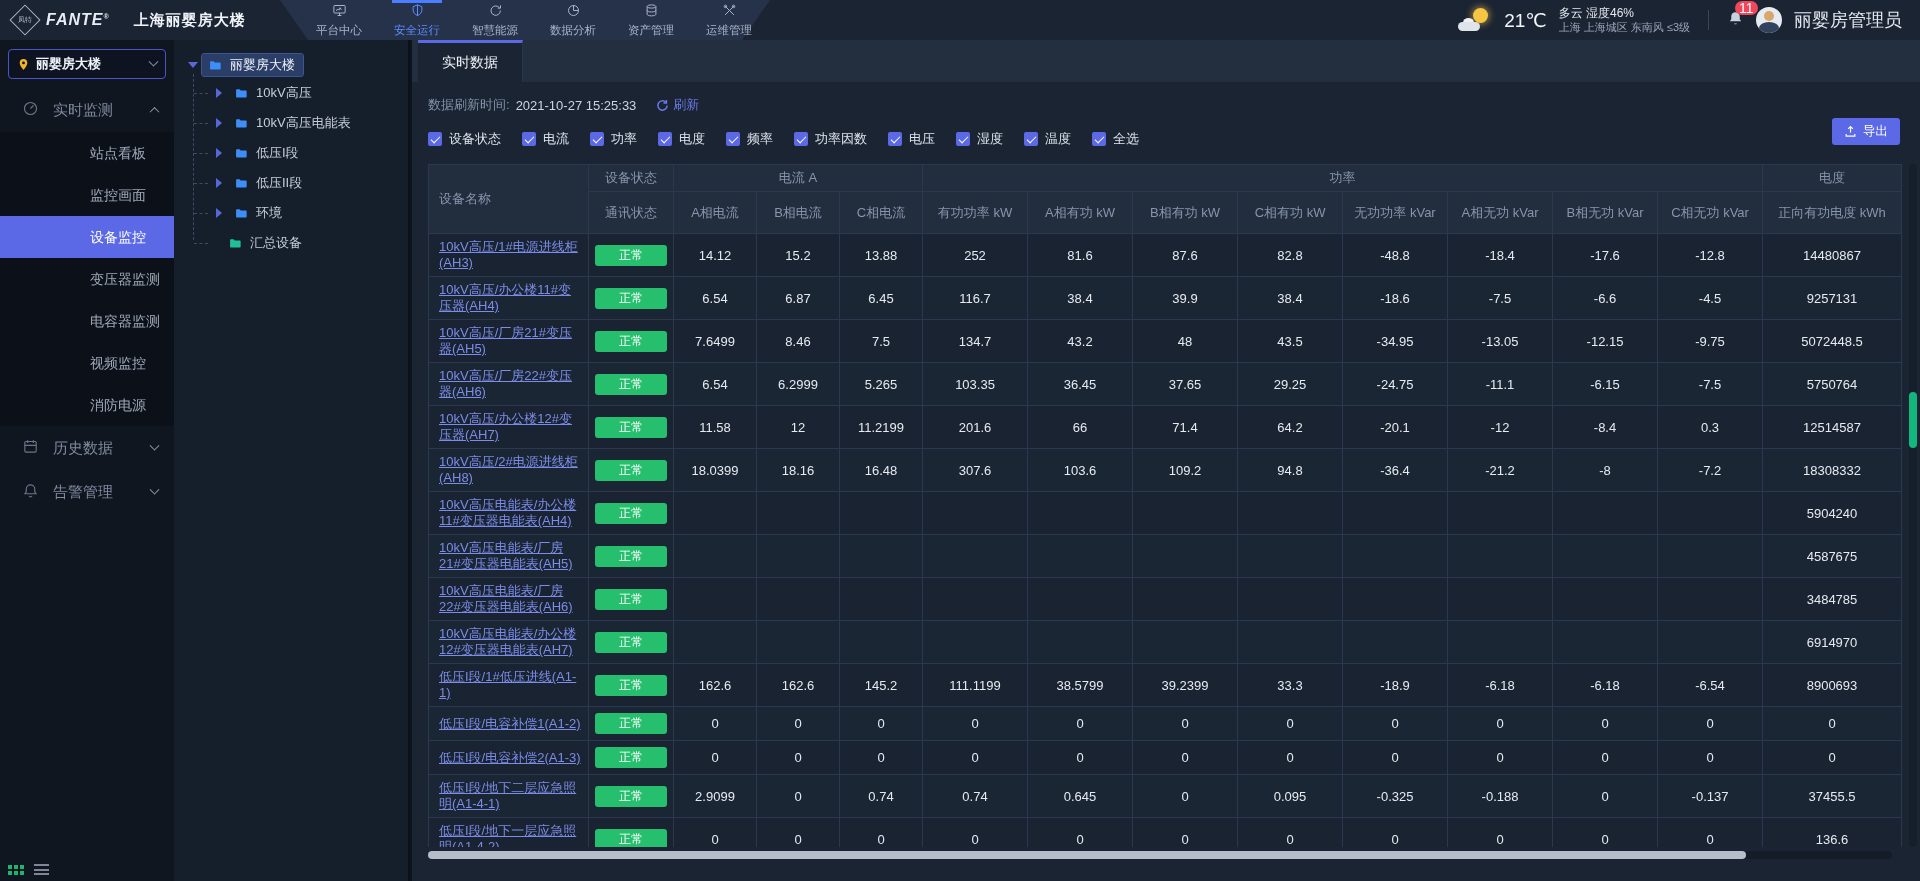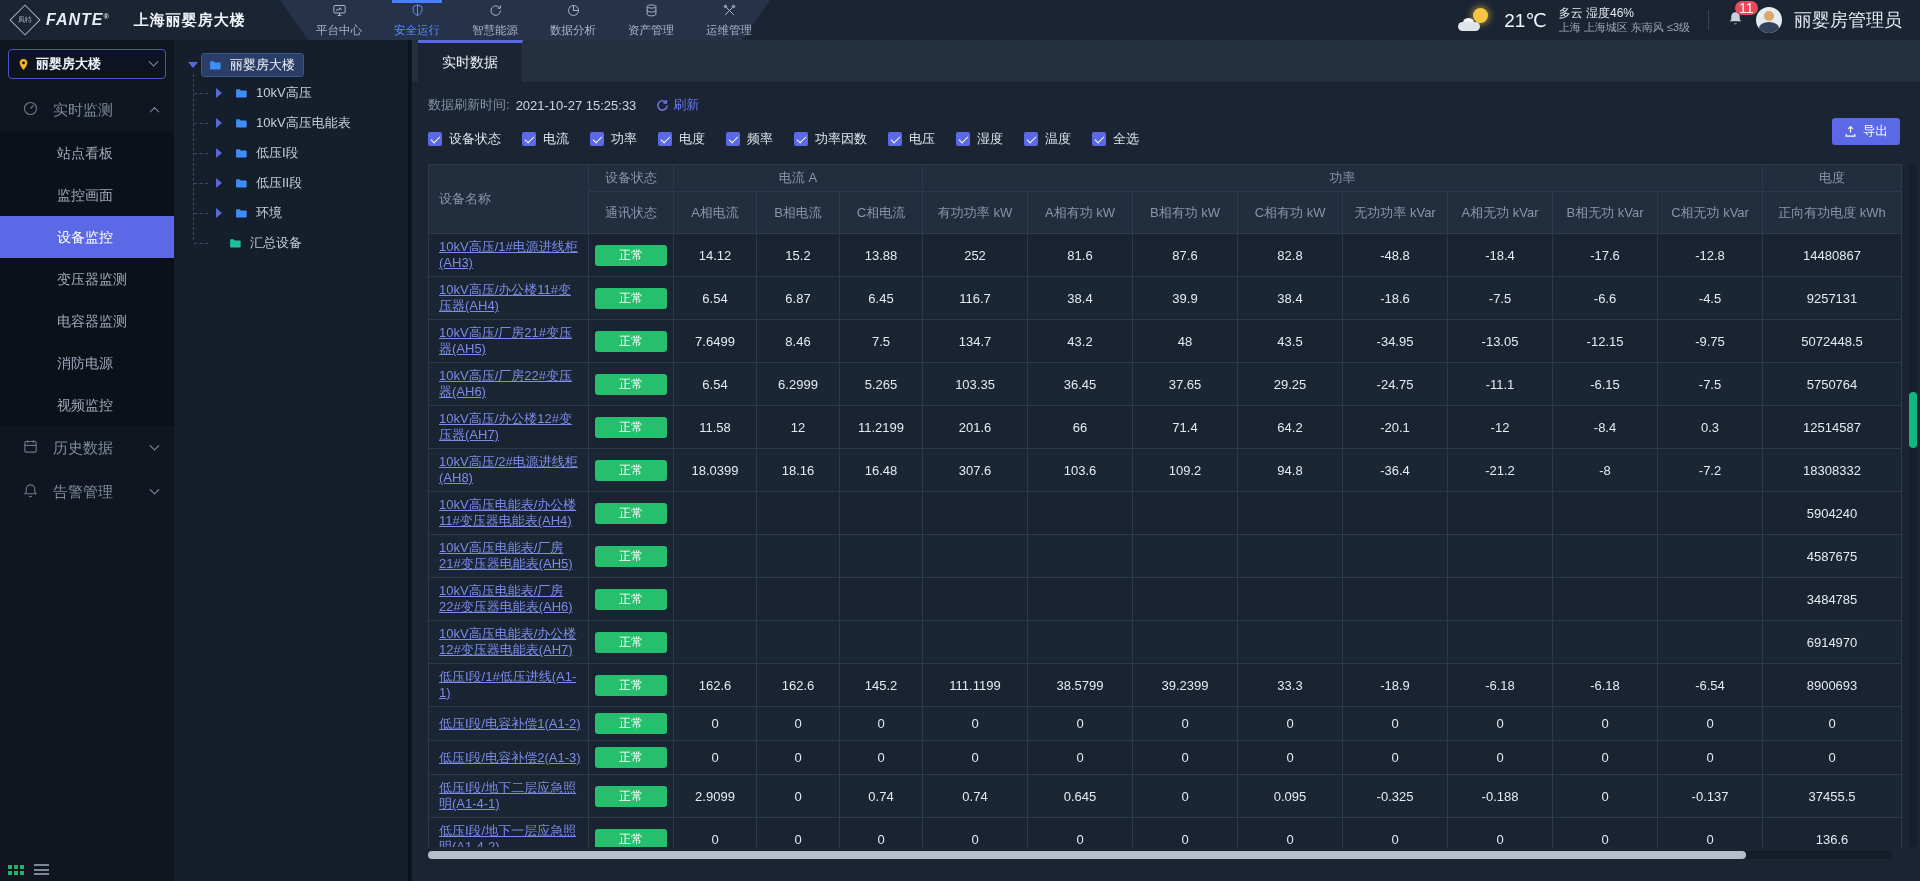--- a/index.html
+++ b/index.html
@@ -43,21 +43,21 @@
   
   .sidebar { position:absolute; left:0; top:40px; bottom:0; width:174px; background:#10161f; z-index:20; }
   .site-select { margin:9px 8px; height:30px; border:1px solid #4c55c7; border-radius:4px; background:#0d1320; display:flex; align-items:center; padding:0 8px; gap:6px; cursor:pointer; }
   .site-select svg { width:13px; height:13px; flex:none; }
   .site-select .sel-label { font-size:13px; color:#eef1f7; font-weight:bold; flex:1; white-space:nowrap; }
   .chev { width:7px; height:7px; border-right:1.5px solid #8b95aa; border-bottom:1.5px solid #8b95aa; transform:rotate(45deg) translate(-2px,-2px); flex:none; }
   .chev.up { transform:rotate(-135deg) translate(-1px,-1px); }
   .menu-head { height:44px; display:flex; align-items:center; padding:0 16px 0 22px; gap:14px; color:#7f8a9e; cursor:pointer; }
   .menu-head svg { width:17px; height:17px; stroke:#6b7689; fill:none; stroke-width:1.6; flex:none; }
   .menu-head .menu-label { font-size:15px; flex:1; }
-  .menu-sub { height:42px; line-height:42px; padding-left:57px; font-size:14px; color:#9fa8b9; cursor:pointer; background:#0c1119; }
+  .menu-sub { height:42px; line-height:42px; padding-left:90px; font-size:14px; color:#9fa8b9; cursor:pointer; background:#0c1119; }
   .menu-sub.active { background:#5b69e6; color:#fff; }
   .side-footer { position:absolute; left:8px; bottom:6px; display:flex; align-items:center; gap:10px; }
   .dots-grid { display:grid; grid-template-columns:repeat(3,4px); grid-gap:2px; }
   .dots-grid i { width:4px; height:4px; background:#1db46e; display:block; }
   .list-ico { width:15px; height:11px; border-top:2px solid #7d8798; border-bottom:2px solid #7d8798; position:relative; }
   .list-ico::after { content:""; position:absolute; left:0; top:2.5px; width:100%; height:2px; background:#7d8798; }
 
   
   .tree-panel { position:absolute; left:174px; top:40px; bottom:0; width:236px; background:#151e2b; border-right:2px solid #0b101a; padding:12px 8px; z-index:10; }
   .tree-row { display:flex; align-items:center; height:26px; cursor:pointer; }
@@ -212,22 +212,22 @@
             <path d="M12 12l4.2-4.2"></path>
           </svg></span>
         <span class="menu-label">实时监测</span>
         <span class="chev up"></span>
       </div>
       <div class="menu-sub"><span>站点看板</span></div>
       <div class="menu-sub"><span>监控画面</span></div>
       <div class="menu-sub active"><span>设备监控</span></div>
       <div class="menu-sub"><span>变压器监测</span></div>
       <div class="menu-sub"><span>电容器监测</span></div>
+      <div class="menu-sub"><span>视频监控</span></div>
       <div class="menu-sub"><span>消防电源</span></div>
-      <div class="menu-sub"><span>视频监控</span></div>
       <div class="menu-head">
         <span><svg viewBox="0 0 24 24">
             <rect x="4" y="5" width="16" height="15" rx="1.5"></rect>
             <path d="M8 3v4M16 3v4M4 10.5h16"></path>
           </svg></span>
         <span class="menu-label">历史数据</span>
         <span class="chev "></span>
       </div>
       <div class="menu-head">
         <span><svg viewBox="0 0 24 24">

